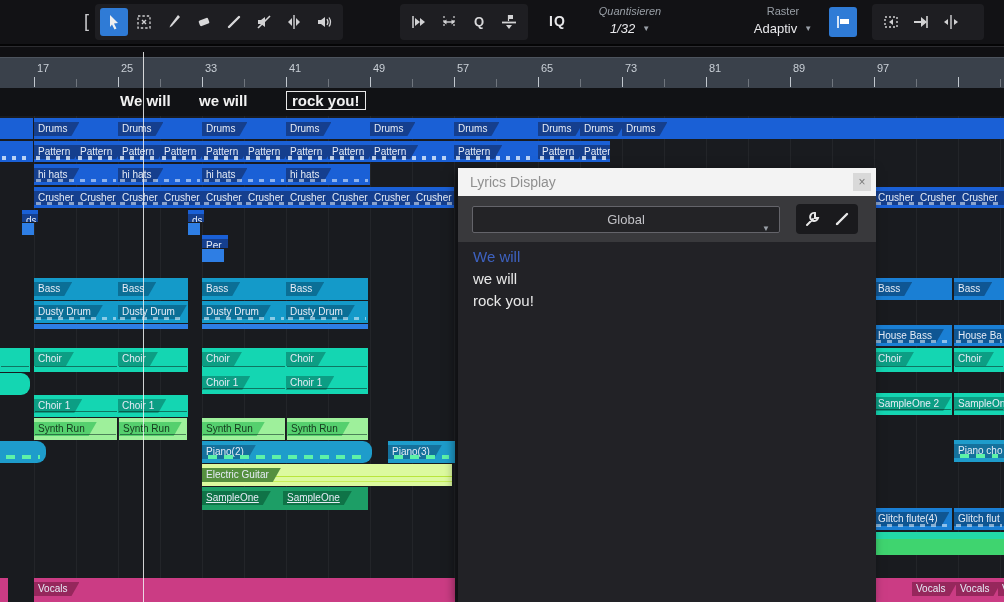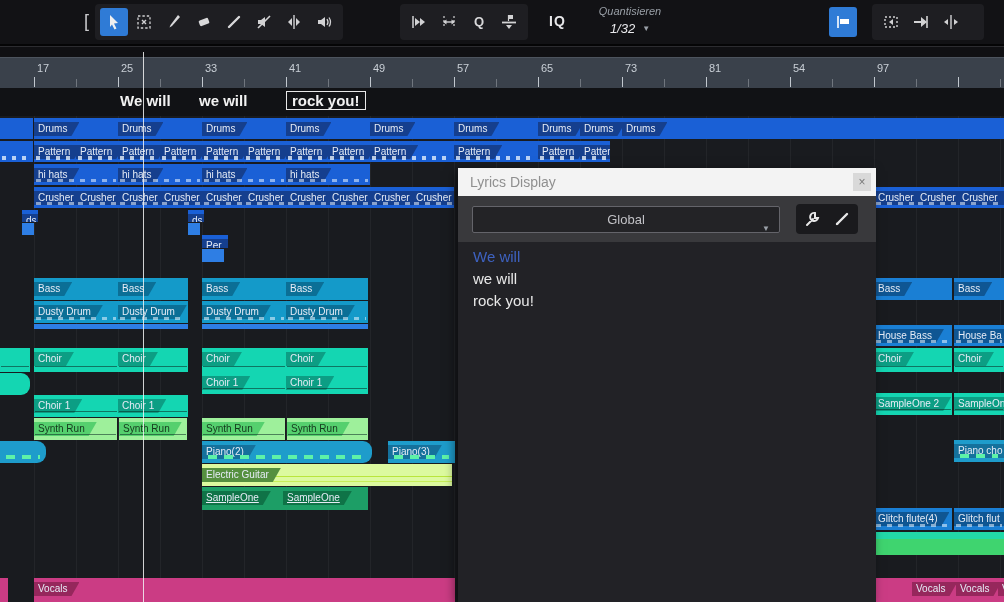--- a/index.html
+++ b/index.html
@@ -158,20 +158,24 @@
           </svg>
         </div>
       </div>
 
     <span id="iq">IQ</span>
 
     <div class="qstack" style="left:575px;width:110px;font-style:italic;">
       <span class="ql">Quantisieren</span>
       <span class="qv">1/32</span><span class="caret">▼</span>
     </div>
+    <div class="qstack" style="left:728px;width:110px;">
+      <span class="ql">Raster</span>
+      <span class="qv">Adaptiv</span><span class="caret">▼</span>
+    </div>
 
     <div class="tbtn active" style="position:absolute;left:828px;top:7px;width:28px;height:30px;">
       <svg width="18" height="18" viewBox="0 0 18 18">
           <line x1="4" y1="3" x2="4" y2="15" stroke="#fff" stroke-width="1.6"></line>
           <rect x="6" y="6" width="9" height="5" fill="#fff"></rect>
         </svg>
     </div>
 
     <div class="tgroup" style="left:872px;width:112px;">
       <div class="tbtn">
@@ -219,21 +223,21 @@
       <div class="tickm" style="left: 496px;"></div>
       <span class="barnum" style="left: 541px;">65</span>
       <div class="tickM" style="left: 538px;"></div>
       <div class="tickm" style="left: 580px;"></div>
       <span class="barnum" style="left: 625px;">73</span>
       <div class="tickM" style="left: 622px;"></div>
       <div class="tickm" style="left: 664px;"></div>
       <span class="barnum" style="left: 709px;">81</span>
       <div class="tickM" style="left: 706px;"></div>
       <div class="tickm" style="left: 748px;"></div>
-      <span class="barnum" style="left: 793px;">54</span>
+      <span class="barnum" style="left: 793px;">89</span>
       <div class="tickM" style="left: 790px;"></div>
       <div class="tickm" style="left: 832px;"></div>
       <span class="barnum" style="left: 877px;">97</span>
       <div class="tickM" style="left: 874px;"></div>
       <div class="tickm" style="left: 916px;"></div>
       <span class="barnum" style="left: 1013px;">105</span>
       <div class="tickM" style="left: 958px;"></div>
       <div class="tickm" style="left: 1000px;"></div>
     </div>
   <div id="lyriclane">

